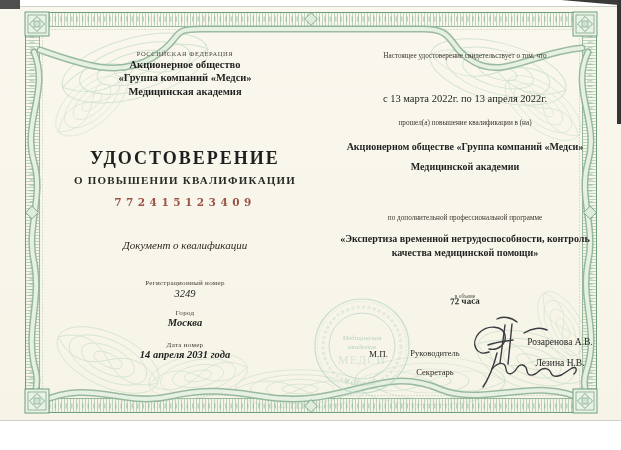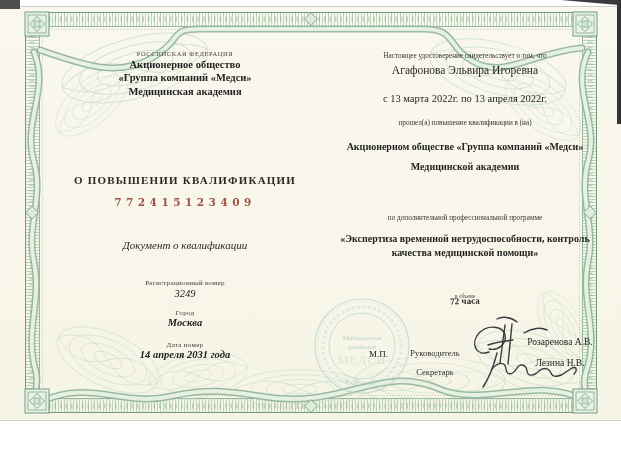--- a/index.html
+++ b/index.html
@@ -159,33 +159,33 @@
       <path d="M497,353 C494,365 489,378 483,387"></path>
       <path d="M492,369 C498,362 505,361 506,369 C507,376 513,375 517,368 C520,363 526,364 527,371 C528,377 534,376 539,371 C543,367 549,368 551,373 C553,378 560,377 566,372 L572,368 C576,366 578,370 574,374"></path>
     </g>
   </svg>
 
   <div class="txt lcol country" style="top:50px">РОССИЙСКАЯ ФЕДЕРАЦИЯ</div>
   <div class="txt lcol orgname" style="top:58px">Акционерное общество</div>
   <div class="txt lcol orgname" style="top:71px">«Группа компаний «Медси»</div>
   <div class="txt lcol orgname" style="top:85px">Медицинская академия</div>
 
+  <div class="txt lcol doc-title" style="top:147px">УДОСТОВЕРЕНИЕ</div>
   <div class="txt lcol doc-subtitle" style="top:174px">о повышении квалификации</div>
   <div class="txt lcol serial" style="top:196px">772415123409</div>
   <div class="txt lcol small-label" style="top:279px">Регистрационный номер</div>
 
   <div class="txt lcol doctype" style="top:239px">Документ о квалификации</div>
   <div class="txt lcol value" style="top:287px">3249</div>
   <div class="txt lcol small-label" style="top:309px">Город</div>
   <div class="txt lcol value bold" style="top:316px">Москва</div>
   <div class="txt lcol small-label" style="top:341px">Дата номер</div>
   <div class="txt lcol value bold" style="top:348px">14 апреля 2031 года</div>
 
   <div class="txt rcol stmt" style="top:52px">Настоящее удостоверение свидетельствует о том, что</div>
-  <div class="txt rcol holder" style="top:63px">Агафонова Эльвира Игоревна</div>
   <div class="txt rcol period" style="top:92px">с 13 марта 2022г. по 13 апреля 2022г.</div>
   <div class="txt rcol stmt" style="top:119px">прошел(а) повышение квалификации в (на)</div>
   <div class="txt rcol orgright" style="top:137px">Акционерном обществе «Группа компаний «Медси»</div>
   <div class="txt rcol orgright" style="top:157px">Медицинской академии</div>
   <div class="txt rcol stmt" style="top:214px">по дополнительной профессиональной программе</div>
   <div class="txt rcol program" style="top:232px">«Экспертиза временной нетрудоспособности, контроль</div>
   <div class="txt rcol program" style="top:246px">качества медицинской помощи»</div>
 
   <div class="txt vol-label" style="left:405px;width:120px;top:293px">в объеме</div>
   <div class="txt vol-value" style="left:405px;width:120px;top:296px">72 часа</div>

